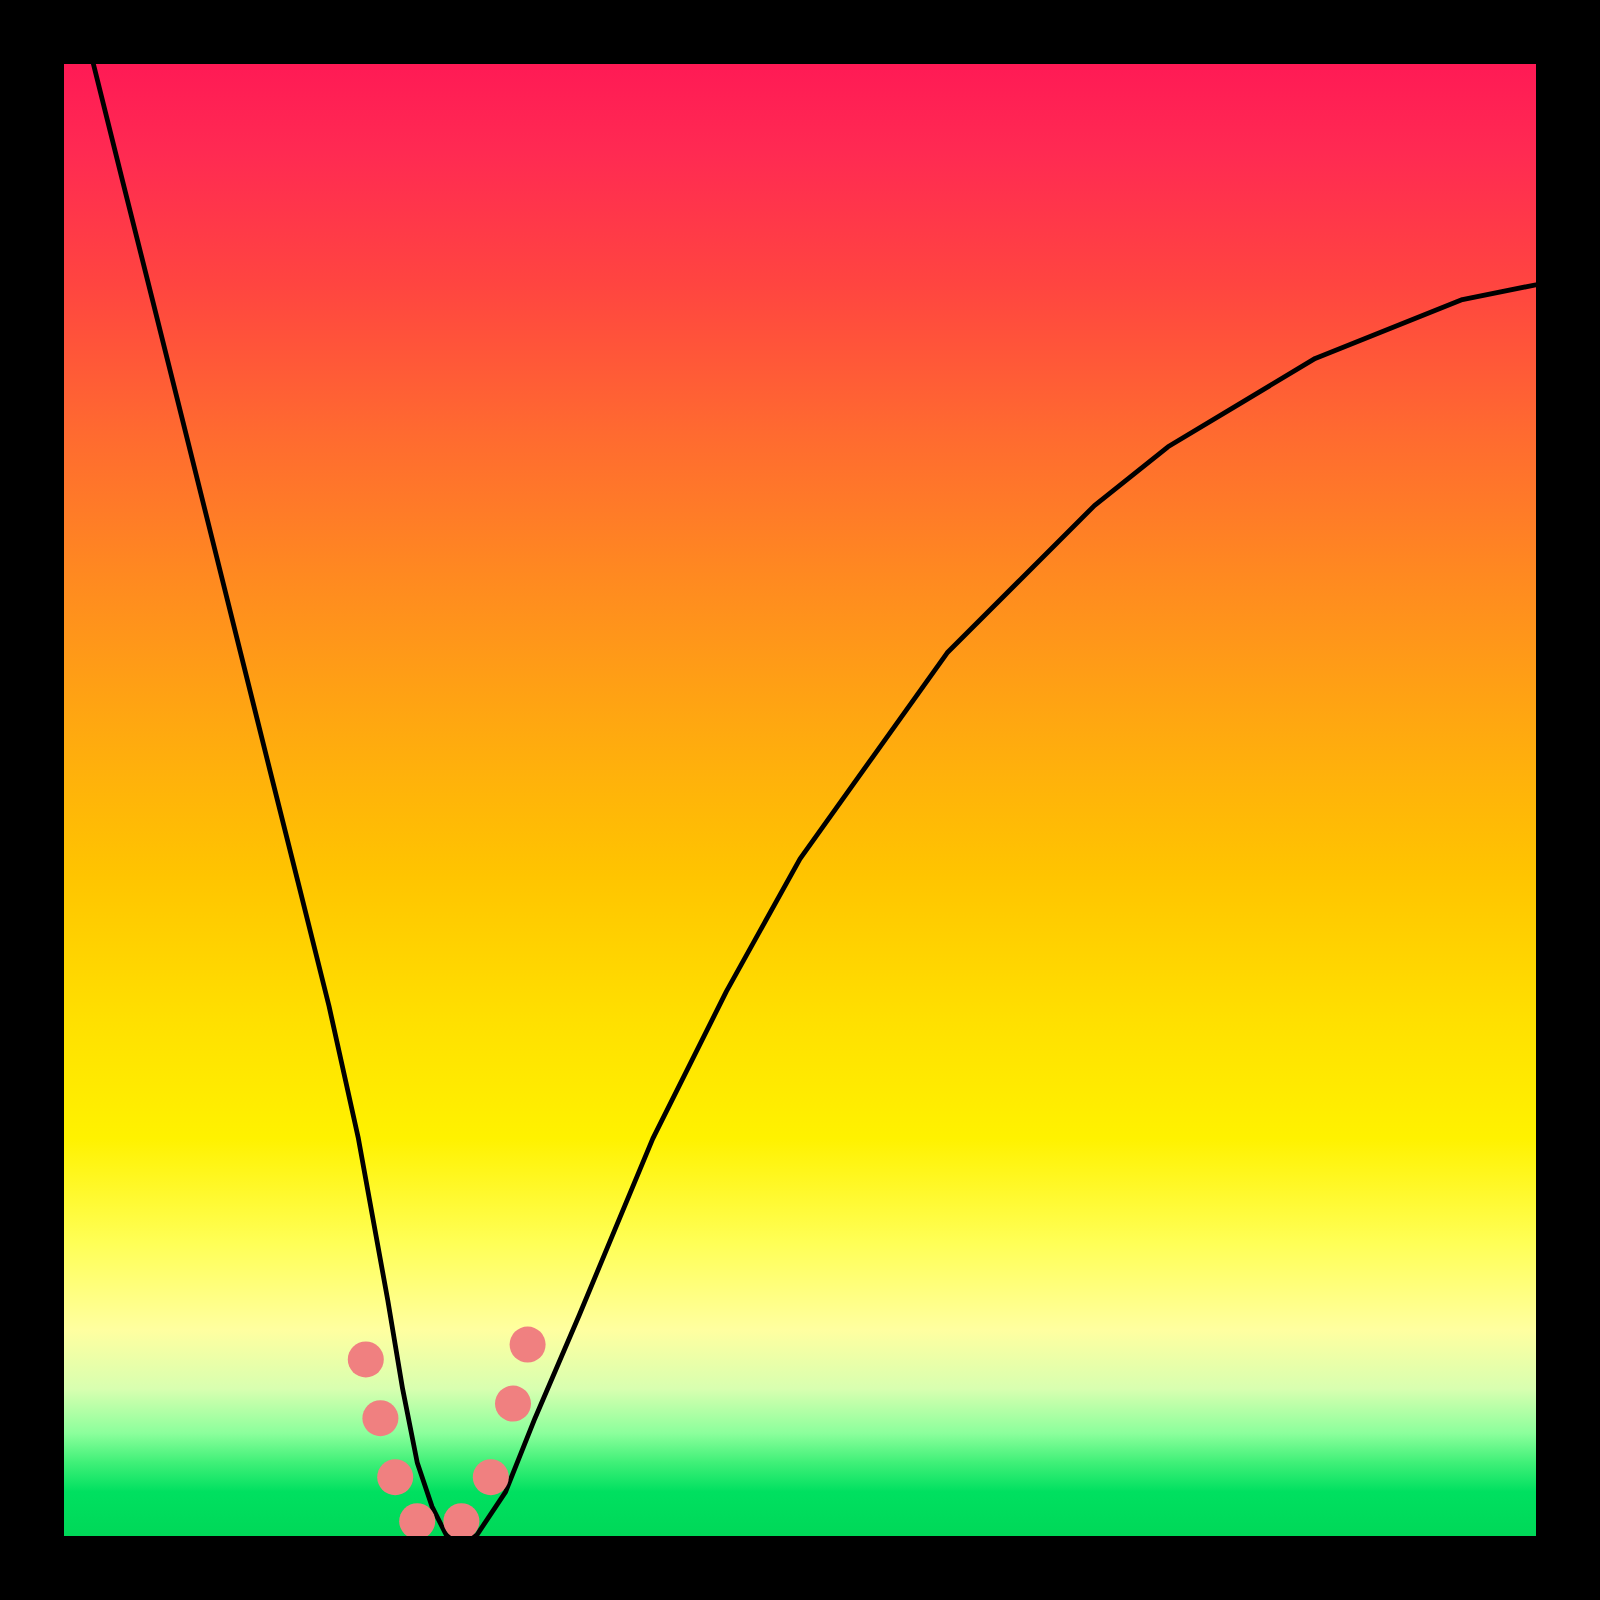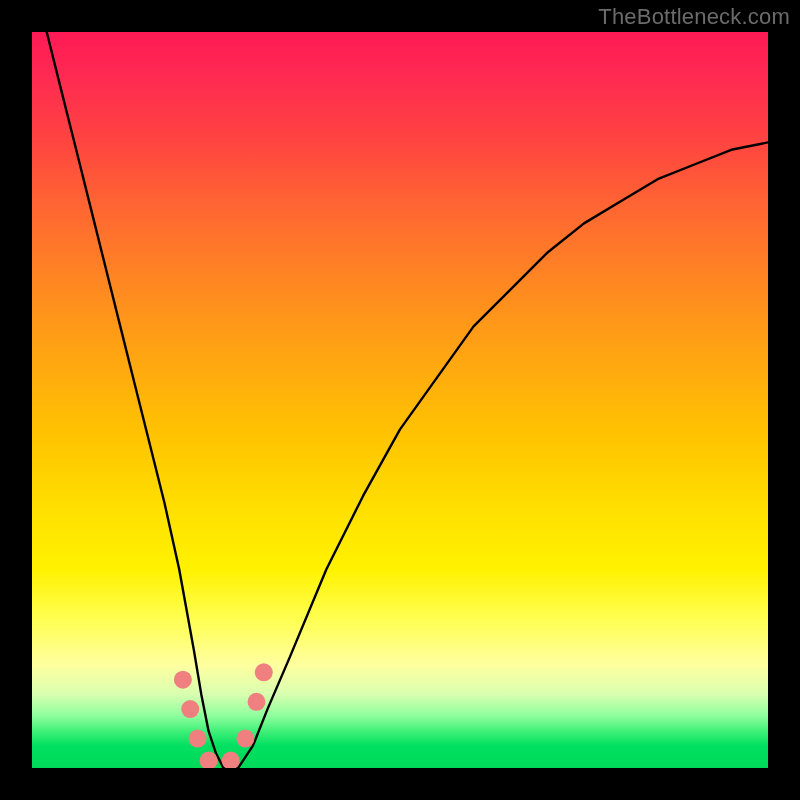--- a/index.html
+++ b/index.html
@@ -91,14 +91,13 @@
           <circle cx="158.2" cy="677.1" r="9" class="marker"></circle>
           <circle cx="165.6" cy="706.6" r="9" class="marker"></circle>
           <circle cx="176.6" cy="728.6" r="9" class="marker"></circle>
           <circle cx="198.7" cy="728.6" r="9" class="marker"></circle>
           <circle cx="213.4" cy="706.6" r="9" class="marker"></circle>
           <circle cx="224.5" cy="669.8" r="9" class="marker"></circle>
           <circle cx="231.8" cy="640.3" r="9" class="marker"></circle>
         </g>
     </svg>
   </div>
-  <div class="watermark">TheBottleneck.com</div>
 </div>
 
 </body></html>

